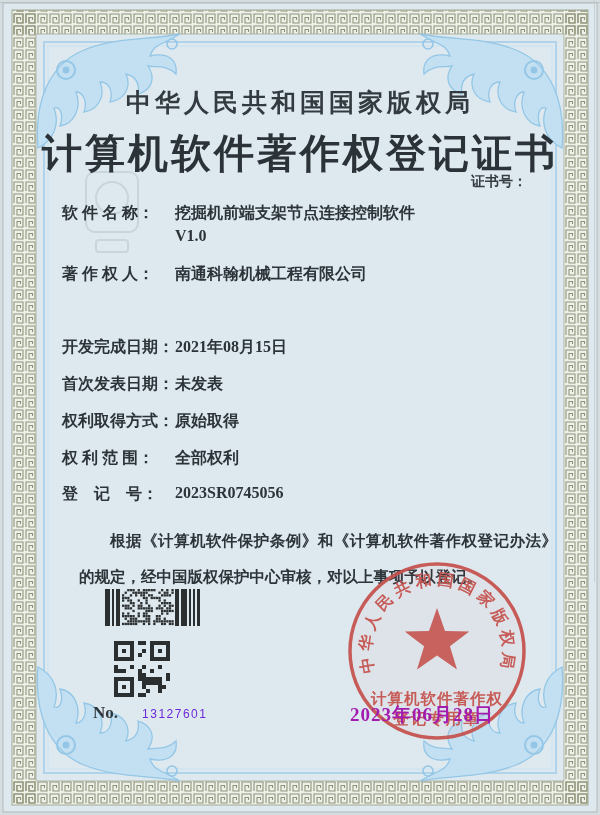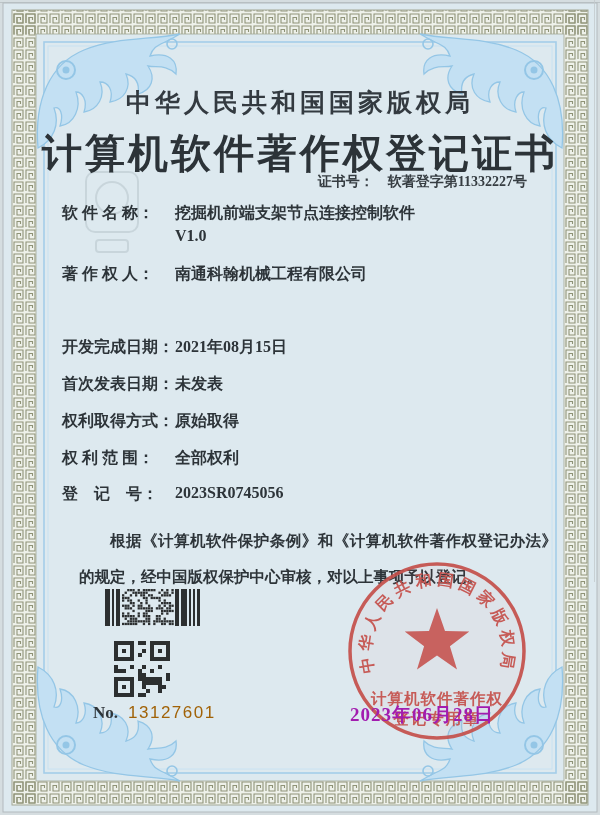--- a/index.html
+++ b/index.html
@@ -35,25 +35,25 @@
   }
   .statement{
     position:absolute;left:62px;top:506px;width:478px;
     font-size:15.5px;line-height:36px;font-weight:600;
     color:#2d3439;text-indent:2em;text-align:justify;margin:17px;
   }
   .barcode{position:absolute;left:105px;top:589px;}
   .qrcode{position:absolute;left:114px;top:641px;}
   .serial{
     position:absolute;left:93px;top:703px;font-size:17px;
-    color:#2f3539;font-weight:700;display:flex;gap:10px;align-items:baseline;
+    color:#2f3539;font-weight:700;display:flex;gap:24px;align-items:baseline;
   }
   .serial .num{
     font-family:"Liberation Sans","DejaVu Sans",sans-serif;
-    font-weight:500;color:#a16207;letter-spacing:1.5px;font-size:17px;
+    font-weight:500;color:#6d28d9;letter-spacing:1.5px;font-size:12px;
   }
   .seal{position:absolute;left:342px;top:556px;z-index:2;}
   .issue-date{
     position:absolute;left:350px;top:702px;z-index:3;
     font-size:19px;font-weight:700;color:#a21caf;letter-spacing:1px;
   }
   .watermark{position:absolute;left:84px;top:170px;opacity:.18;}
   .edge-line-top{position:absolute;left:0;top:2px;width:100%;height:1px;background:#b2b9bc;opacity:.7;}
   .edge-line-right{position:absolute;right:5px;top:0;height:100%;width:1px;background:#c3c9cc;opacity:.8;}
 </style>
@@ -104,21 +104,20 @@
   <svg class="watermark" width="56" height="88" viewBox="0 0 56 88" xmlns="http://www.w3.org/2000/svg">
     <rect x="2" y="2" width="52" height="60" rx="9" fill="none" stroke="#6e7e86" stroke-width="2"></rect>
     <circle cx="28" cy="28" r="16" fill="none" stroke="#6e7e86" stroke-width="2"></circle>
     <rect x="12" y="70" width="32" height="12" rx="3" fill="none" stroke="#6e7e86" stroke-width="2"></rect>
   </svg>
 
   <div class="authority">中华人民共和国国家版权局</div>
   <div class="main-title">计算机软件著作权登记证书</div>
   <div class="certno">
     <span>证书号：</span>
-    <span>软著登字第11332227号</span>
   </div>
 
   <div class="field-row" style="top:203px;">
     <span class="lab">软 件 名 称：</span>
     <span class="val">挖掘机前端支架节点连接控制软件</span>
   </div>
   <div class="val2">V1.0</div>
 
   <div class="field-row" style="top:264px;">
     <span class="lab">著 作 权 人：</span>

